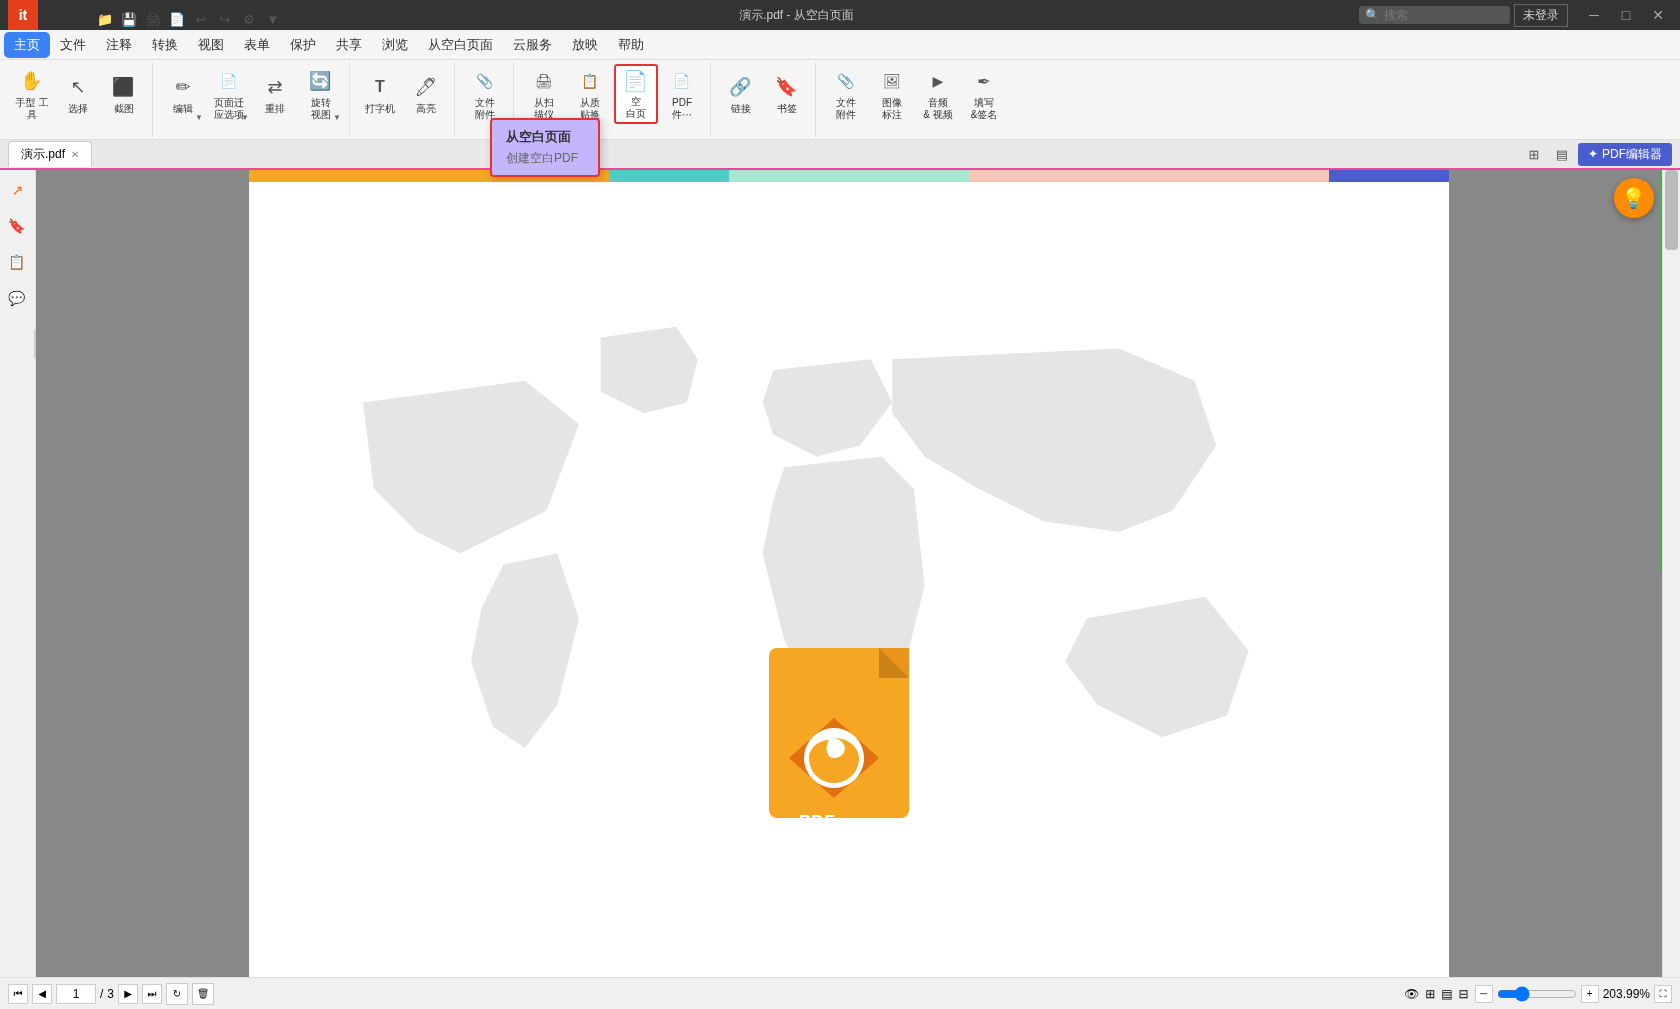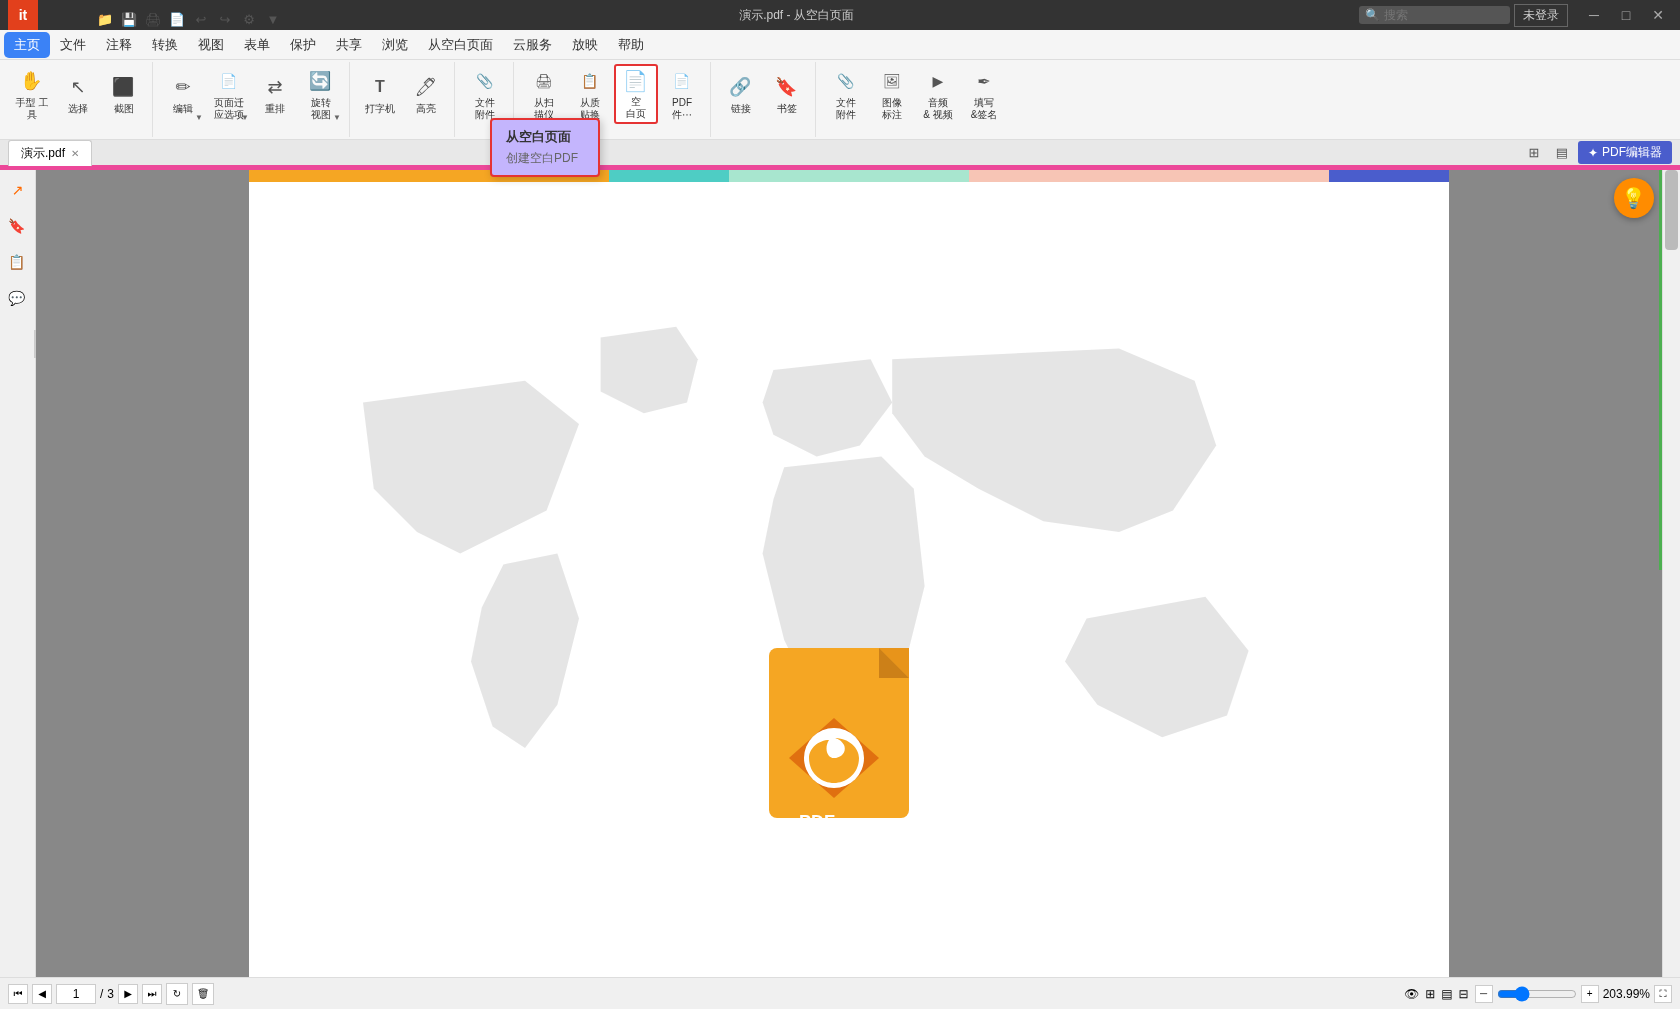--- a/index.html
+++ b/index.html
@@ -107,21 +107,21 @@
       bottom: 2px;
       right: 2px;
     }
 
     
     #tabbar {
       height: 30px;
       background: #e8e8e8;
       display: flex;
       align-items: center;
-      border-bottom: 5px solid #ec4899;
+      border-bottom: 2px solid #ec4899;
       padding: 0 8px;
     }
     #tabbar .tab {
       height: 26px;
       padding: 0 12px;
       background: white;
       border: 1px solid #ccc;
       border-bottom: none;
       display: flex;
       align-items: center;

